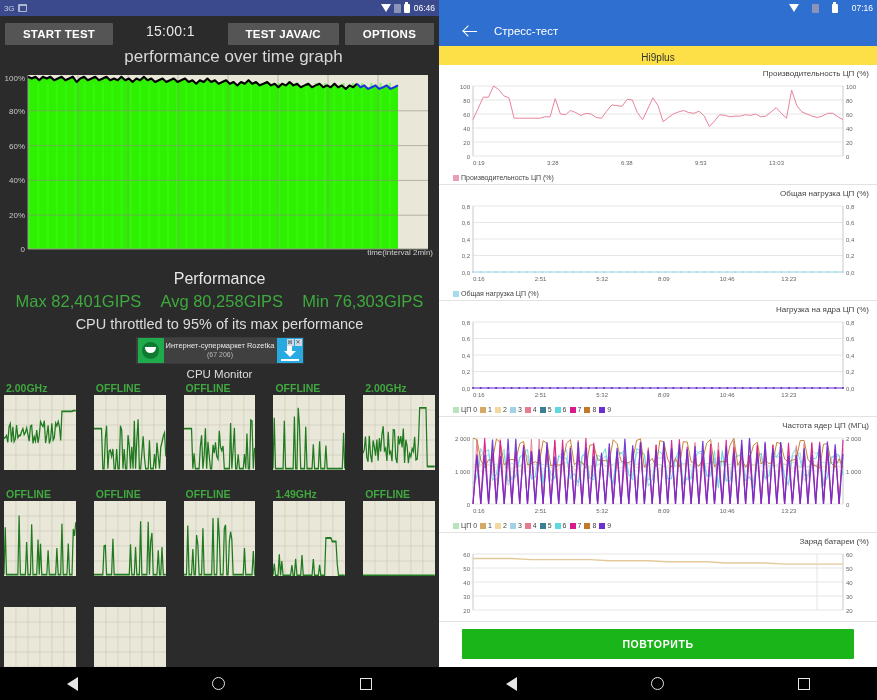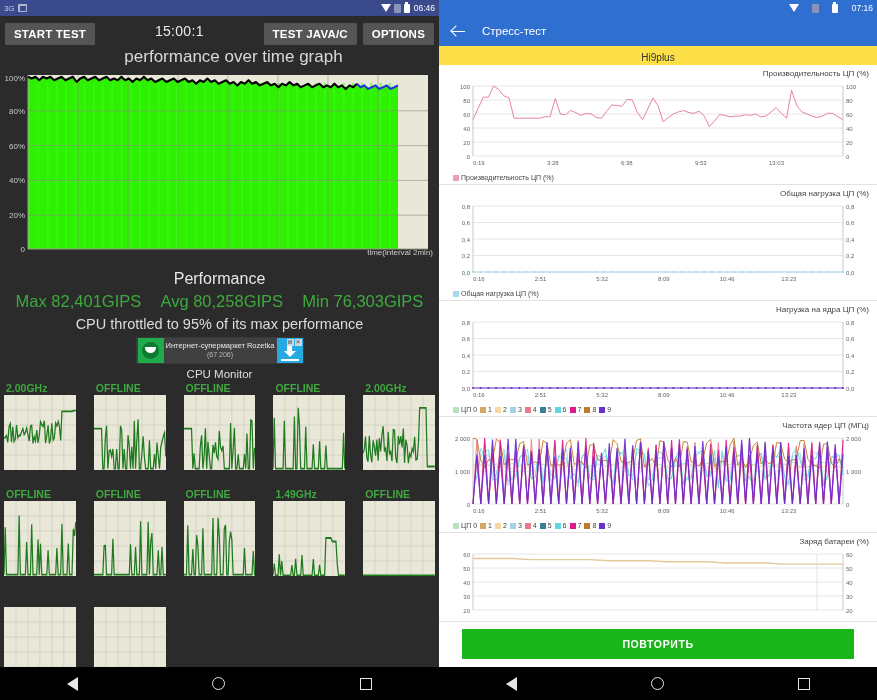--- a/index.html
+++ b/index.html
@@ -47,21 +47,21 @@
   }
   .sb-clock { font-size: 8.5px; color: #fff; margin-left: 1px; }
 
   .toolbar-left {
     height: 30px; display: flex; align-items: center;
     padding: 0 5px; gap: 6px; background: #2b2b2b;
   }
   .tb-btn {
     background: #555; color: #fff; border: none;
     font-size: 11.5px; font-weight: bold; letter-spacing: 0.2px;
-    padding: 5px 9px; cursor: pointer; font-family: inherit;
+    padding: 5px 18px; cursor: pointer; font-family: inherit;
     border-radius: 1px; white-space: nowrap; margin-top: 6px;
   }
   .tb-timer {
     color: #e9e9e9; font-size: 14px; flex: 1; text-align: center;
     letter-spacing: 0.3px;
   }
 
   .graph-title {
     text-align: center; color: #d8d8d8; font-size: 17px;
     padding-top: 1px; padding-bottom: 2px; margin-left: 28px;
@@ -150,21 +150,21 @@
   .right-panel {
     position: relative; width: 438px; height: 700px;
     background: #fff; overflow: hidden;
   }
   .statusbar-right {
     height: 16px; background: #2f6fd0; display: flex; align-items: center;
     justify-content: flex-end; padding: 0 4px; gap: 13px;
   }
   .appbar {
     height: 30px; background: #2f6fd0; display: flex; align-items: center;
-    padding-left: 12px; gap: 16px;
+    padding-left: 24px; gap: 16px;
   }
   .back-arrow {
     width: 15px; height: 15px; position: relative; cursor: pointer; flex: none;
   }
   .back-arrow::before {
     content:""; position:absolute; left:0; top:7px; width:14px; height:1.6px; background:#fff;
   }
   .back-arrow::after {
     content:""; position:absolute; left:0.5px; top:3.5px; width:7px; height:7px;
     border-left:1.6px solid #fff; border-bottom:1.6px solid #fff;

